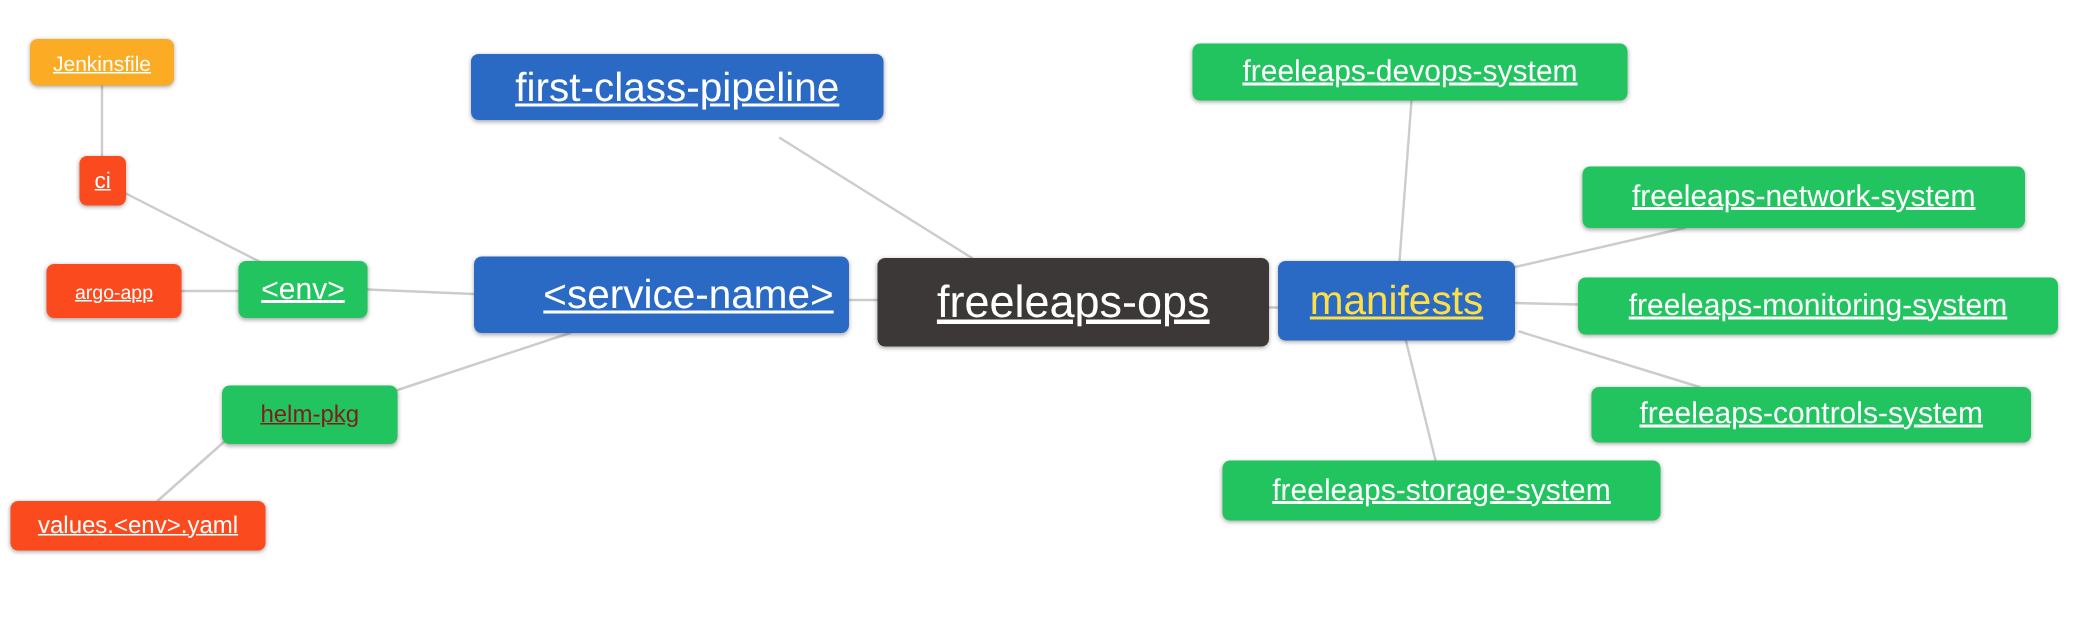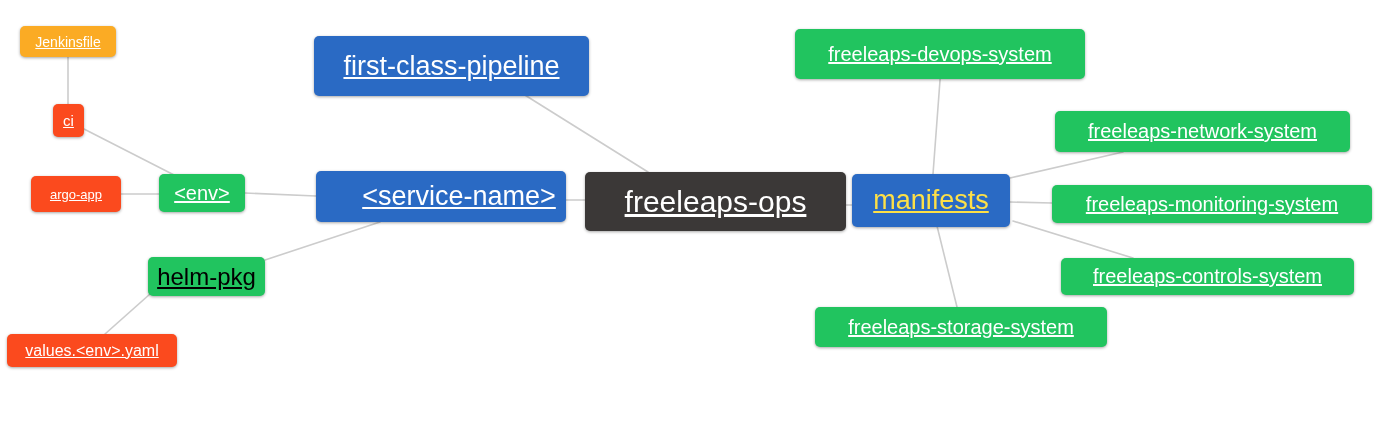--- a/index.html
+++ b/index.html
@@ -58,28 +58,28 @@
       <line x1="566" y1="200" x2="585" y2="200" stroke="#cccccc" stroke-width="1.6" stroke-linecap="round"></line>
       <line x1="846" y1="205" x2="852" y2="205" stroke="#cccccc" stroke-width="1.6" stroke-linecap="round"></line>
       <line x1="941" y1="67" x2="933" y2="174" stroke="#cccccc" stroke-width="1.6" stroke-linecap="round"></line>
       <line x1="1010" y1="178" x2="1123" y2="152" stroke="#cccccc" stroke-width="1.6" stroke-linecap="round"></line>
       <line x1="1010" y1="202" x2="1052" y2="203" stroke="#cccccc" stroke-width="1.6" stroke-linecap="round"></line>
       <line x1="1013" y1="221" x2="1133" y2="258" stroke="#cccccc" stroke-width="1.6" stroke-linecap="round"></line>
       <line x1="937" y1="226" x2="957" y2="307" stroke="#cccccc" stroke-width="1.6" stroke-linecap="round"></line>
     </svg>
   <div id="nodes">
       <div class="node" style="left: 585px; top: 172px; width: 261px; height: 59px; background: rgb(59, 56, 55); font-size: 30px; color: rgb(255, 255, 255);">freeleaps-ops</div>
-      <div class="node" style="left: 314px; top: 36px; width: 275px; height: 60px; background: rgb(42, 106, 196); font-size: 27px; color: rgb(255, 255, 255);">first-class-pipeline</div>
+      <div class="node" style="left: 314px; top: 36px; width: 275px; height: 44px; background: rgb(42, 106, 196); font-size: 27px; color: rgb(255, 255, 255);">first-class-pipeline</div>
       <div class="node" style="left: 316px; top: 171px; width: 250px; height: 51px; background: rgb(42, 106, 196); font-size: 27px; color: rgb(255, 255, 255); padding-left: 36px;">&lt;service-name&gt;</div>
       <div class="node" style="left: 852px; top: 174px; width: 158px; height: 53px; background: rgb(42, 106, 196); font-size: 27px; color: #fde047;">manifests</div>
       <div class="node" style="left: 159px; top: 174px; width: 86px; height: 38px; background: rgb(33, 196, 95); font-size: 20px; color: rgb(255, 255, 255);">&lt;env&gt;</div>
-      <div class="node" style="left: 148px; top: 257px; width: 117px; height: 39px; background: rgb(33, 196, 95); font-size: 24px; color: #000000;">helm-pkg</div>
+      <div class="node" style="left: 148px; top: 257px; width: 117px; height: 39px; background: rgb(33, 196, 95); font-size: 16px; color: #7f1d1d;">helm-pkg</div>
       <div class="node" style="left: 53px; top: 104px; width: 31px; height: 33px; background: rgb(251, 74, 30); font-size: 15px; color: rgb(255, 255, 255);">ci</div>
       <div class="node" style="left: 31px; top: 176px; width: 90px; height: 36px; background: rgb(251, 74, 30); font-size: 13px; color: rgb(255, 255, 255);">argo-app</div>
       <div class="node" style="left: 20px; top: 26px; width: 96px; height: 31px; background: rgb(251, 171, 36); font-size: 14px; color: rgb(255, 255, 255);">Jenkinsfile</div>
       <div class="node" style="left: 7px; top: 334px; width: 170px; height: 33px; background: rgb(251, 74, 30); font-size: 16px; color: rgb(255, 255, 255);">values.&lt;env&gt;.yaml</div>
-      <div class="node" style="left: 795px; top: 29px; width: 290px; height: 50px; background: rgb(33, 196, 95); font-size: 20px; color: rgb(255, 255, 255);">freeleaps-devops-system</div>
+      <div class="node" style="left: 795px; top: 29px; width: 290px; height: 38px; background: rgb(33, 196, 95); font-size: 20px; color: rgb(255, 255, 255);">freeleaps-devops-system</div>
       <div class="node" style="left: 1055px; top: 111px; width: 295px; height: 41px; background: rgb(33, 196, 95); font-size: 20px; color: rgb(255, 255, 255);">freeleaps-network-system</div>
       <div class="node" style="left: 1052px; top: 185px; width: 320px; height: 38px; background: rgb(33, 196, 95); font-size: 20px; color: rgb(255, 255, 255);">freeleaps-monitoring-system</div>
       <div class="node" style="left: 1061px; top: 258px; width: 293px; height: 37px; background: rgb(33, 196, 95); font-size: 20px; color: rgb(255, 255, 255);">freeleaps-controls-system</div>
       <div class="node" style="left: 815px; top: 307px; width: 292px; height: 40px; background: rgb(33, 196, 95); font-size: 20px; color: rgb(255, 255, 255);">freeleaps-storage-system</div>
     </div>
 </div>
 
 </body></html>

